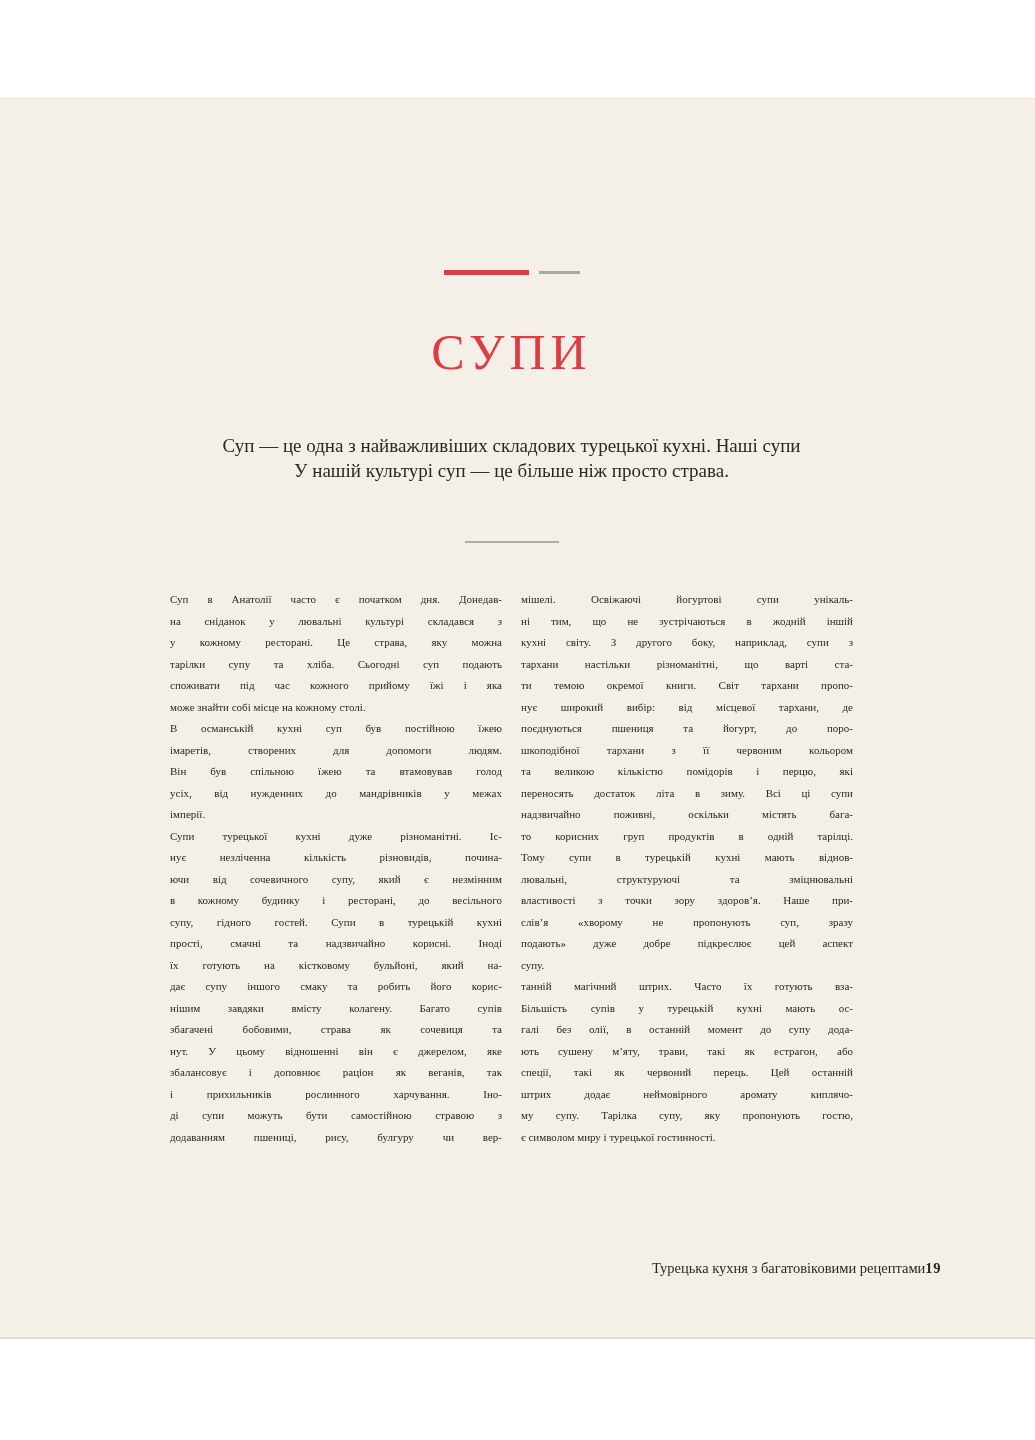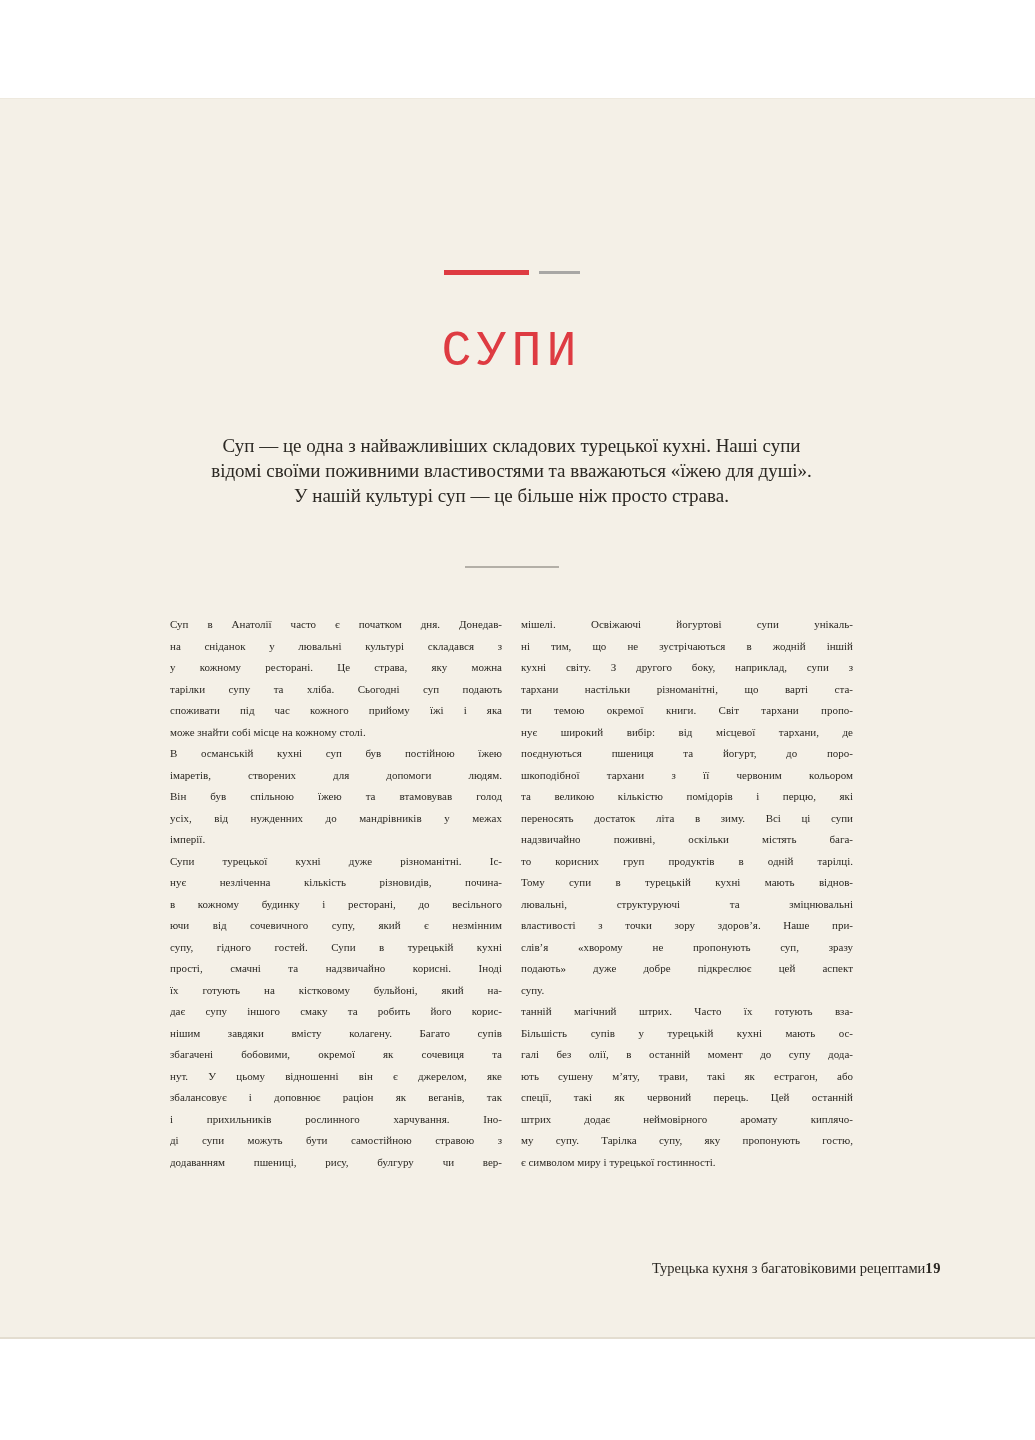--- a/index.html
+++ b/index.html
@@ -53,21 +53,20 @@
     background: #a8a7a5;
   }
   .title {
     margin: 52px 0 0 0;
     text-align: center;
     font-size: 50px;
     font-weight: 400;
     line-height: 1;
     letter-spacing: 0.10em;
     color: #de3b42;
-    font-family: Liberation Mono, monospace;
   }
   .intro {
     margin-top: 56px;
     text-align: center;
     font-size: 19px;
     color: #2b2823;
   }
   .intro .il {
     line-height: 25px;
   }
@@ -123,21 +122,20 @@
 
       <div class="ornament">
         <span class="line-red"></span>
         <span class="line-gray"></span>
       </div>
 
       <h1 class="title">СУПИ</h1>
 
       <div class="intro" id="intro">
           <div class="il">Суп — це одна з найважливіших складових турецької кухні. Наші супи</div>
-          <div class="il">відомі своїми поживними властивостями та вважаються «їжею для душі».</div>
           <div class="il">У нашій культурі суп — це більше ніж просто страва.</div>
         </div>
 
       <div class="divider"></div>
 
       <div class="columns">
         <div class="col" id="col-left">
             <div class="para">
               <div class="bl jl">Суп в Анатолії часто є початком дня. Донедав-</div>
               <div class="bl jl">на сніданок у лювальні культурі складався з</div>
@@ -149,28 +147,28 @@
             <div class="para">
               <div class="bl jl">В османській кухні суп був постійною їжею</div>
               <div class="bl jl">імаретів, створених для допомоги людям.</div>
               <div class="bl jl">Він був спільною їжею та втамовував голод</div>
               <div class="bl jl">усіх, від нужденних до мандрівників у межах</div>
               <div class="bl ll">імперії.</div>
             </div>
             <div class="para">
               <div class="bl jl">Супи турецької кухні дуже різноманітні. Іс-</div>
               <div class="bl jl">нує незліченна кількість різновидів, почина-</div>
+              <div class="bl jl">ючи від сочевичного супу, який є незмінним</div>
               <div class="bl jl">в кожному будинку і ресторані, до весільного</div>
-              <div class="bl jl">ючи від сочевичного супу, який є незмінним</div>
               <div class="bl jl">супу, гідного гостей. Супи в турецькій кухні</div>
               <div class="bl jl">прості, смачні та надзвичайно корисні. Іноді</div>
               <div class="bl jl">їх готують на кістковому бульйоні, який на-</div>
               <div class="bl jl">дає супу іншого смаку та робить його корис-</div>
               <div class="bl jl">нішим завдяки вмісту колагену. Багато супів</div>
-              <div class="bl jl">збагачені бобовими, окремої як сочевиця та</div>
+              <div class="bl jl">збагачені бобовими, страва як сочевиця та</div>
               <div class="bl jl">нут. У цьому відношенні він є джерелом, яке</div>
               <div class="bl jl">збалансовує і доповнює раціон як веганів, так</div>
               <div class="bl jl">і прихильників рослинного харчування. Іно-</div>
               <div class="bl jl">ді супи можуть бути самостійною стравою з</div>
               <div class="bl jl">додаванням пшениці, рису, булгуру чи вер-</div>
             </div>
           </div>
         <div class="col" id="col-right">
             <div class="para">
               <div class="bl jl">мішелі. Освіжаючі йогуртові супи унікаль-</div>

